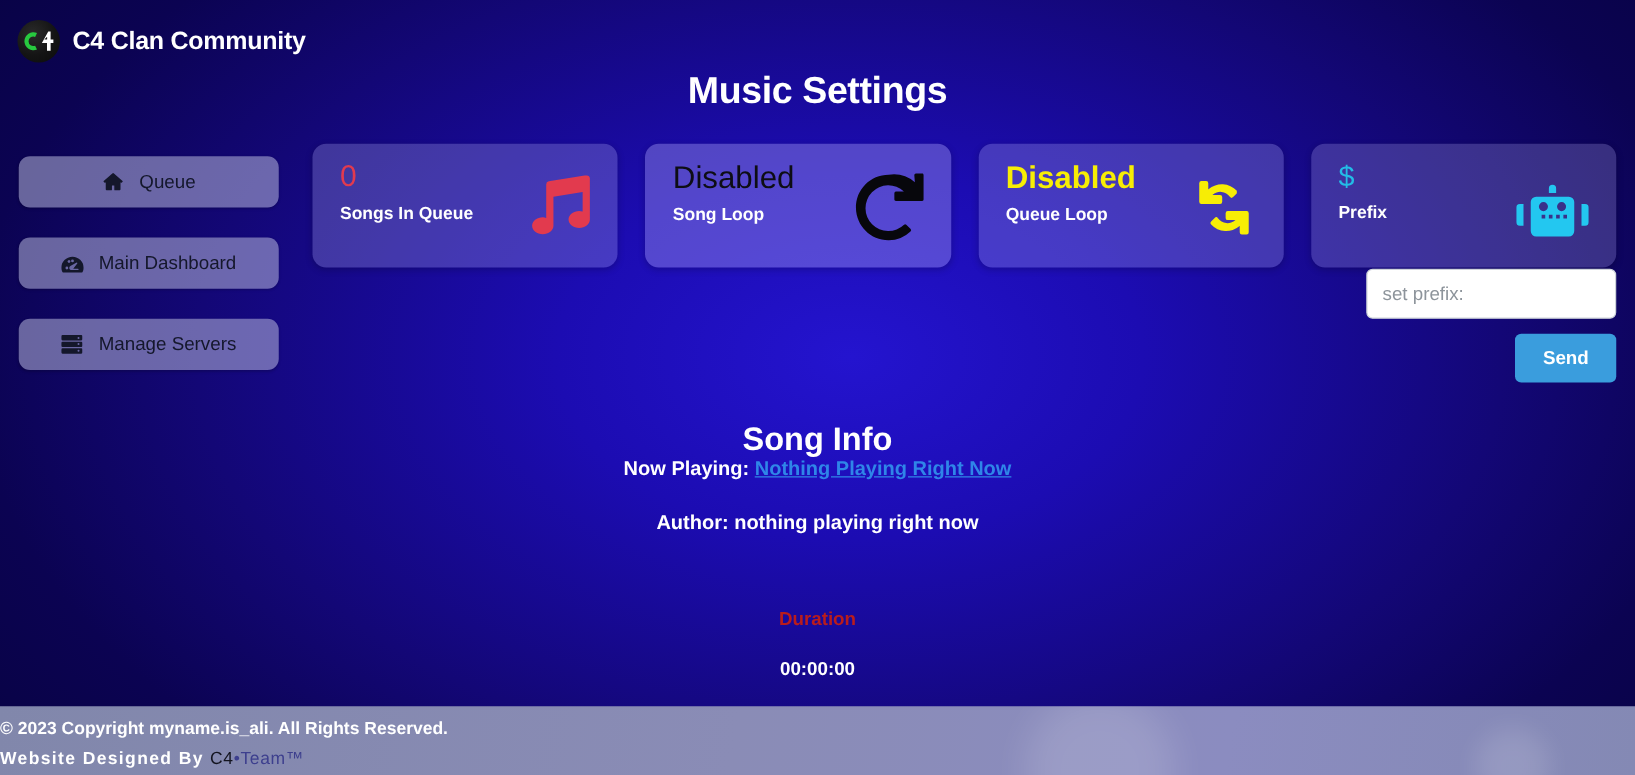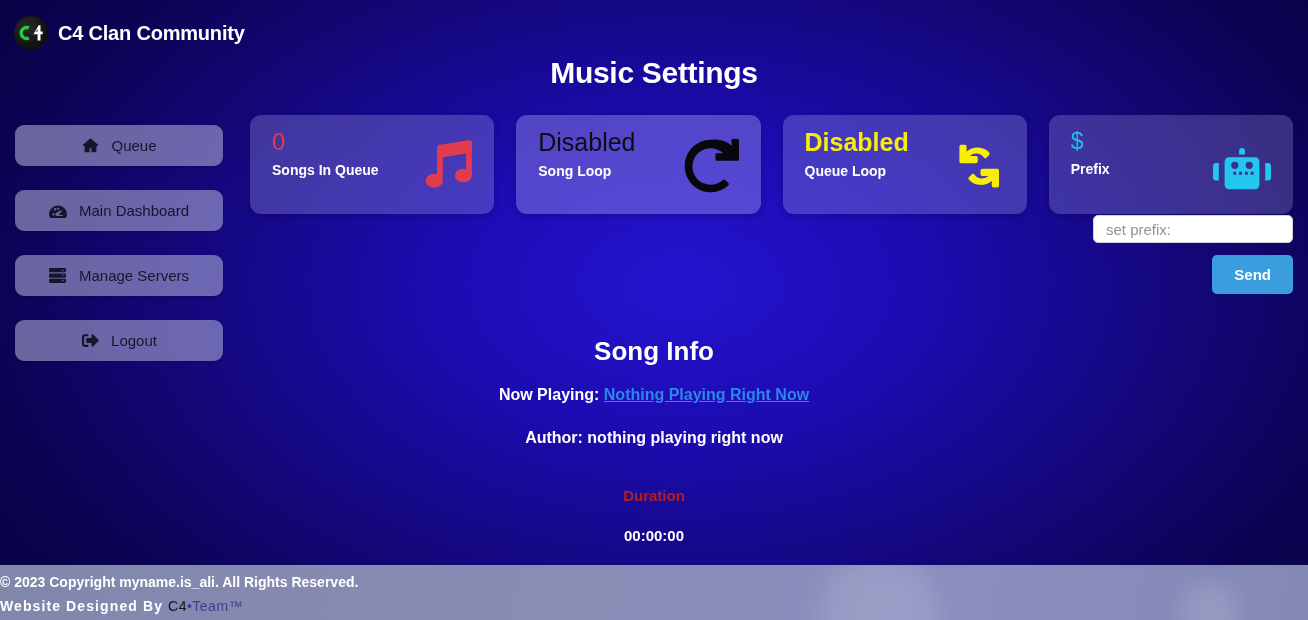--- a/index.html
+++ b/index.html
@@ -160,21 +160,21 @@
     top: 215px;
     right: 15px;
     width: 200px;
     display: flex;
     flex-direction: column;
     align-items: flex-end;
     gap: 12px;
   }
   .prefix-input {
     width: 200px;
-    height: 28px;
+    height: 40px;
     border-radius: 5px;
     border: 1px solid #ced4da;
     background: #ffffff;
     padding: 0 12px;
     font-family: "Liberation Sans", sans-serif;
     font-size: 15px;
     color: #495057;
     outline: none;
   }
   .prefix-input::placeholder { color: #8d949b; }
@@ -194,21 +194,20 @@
   .song-info {
     position: absolute;
     top: 336px;
     left: 0; right: 0;
     text-align: center;
   }
   .song-info-title {
     font-size: 26px;
     font-weight: 700;
     color: #ffffff;
-    margin-bottom: 19px;
   }
   .now-playing-row {
     font-size: 16px;
     font-weight: 700;
     color: #ffffff;
     margin-bottom: 25px;
   }
   .now-playing-link {
     color: #2f86e8;
     text-decoration: underline;
@@ -321,28 +320,20 @@
 
   <button class="nav-btn">
     <span class="nav-ico">
       <svg width="17" height="17" viewBox="0 0 512 512">
           <path d="M480 160H32a32 32 0 01-32-32V64a32 32 0 0132-32h448a32 32 0 0132 32v64a32 32 0 01-32 32zm-64-80a24 24 0 100 48 24 24 0 000-48zm64 112H32a32 32 0 00-32 32v64a32 32 0 0032 32h448a32 32 0 0032-32v-64a32 32 0 00-32-32zm-64 80a24 24 0 110-48 24 24 0 010 48zm64 80H32a32 32 0 00-32 32v64a32 32 0 0032 32h448a32 32 0 0032-32v-64a32 32 0 00-32-32zm-64 80a24 24 0 110-48 24 24 0 010 48z"></path>
         </svg>
     </span>
     <span>Manage Servers</span>
   </button>
 
-  <button class="nav-btn">
-    <span class="nav-ico">
-      <svg width="17" height="17" viewBox="0 0 512 512">
-          <path d="M497 273L329 441c-15 15-41 4-41-17v-96H152a24 24 0 01-24-24v-96a24 24 0 0124-24h136V88c0-21 26-32 41-17l168 168a24 24 0 010 34zM192 436v-40a12 12 0 00-12-12H96a32 32 0 01-32-32V160a32 32 0 0132-32h84a12 12 0 0012-12V76a12 12 0 00-12-12H96a96 96 0 00-96 96v192a96 96 0 0096 96h84a12 12 0 0012-12z"></path>
-        </svg>
-    </span>
-    <span>Logout</span>
-  </button>
 
 </nav>
 
 <div class="cards">
 
   <div class="card card-queue">
     <div class="card-text">
       <div class="card-value">0</div>
       <div class="card-label">Songs In Queue</div>
     </div>

